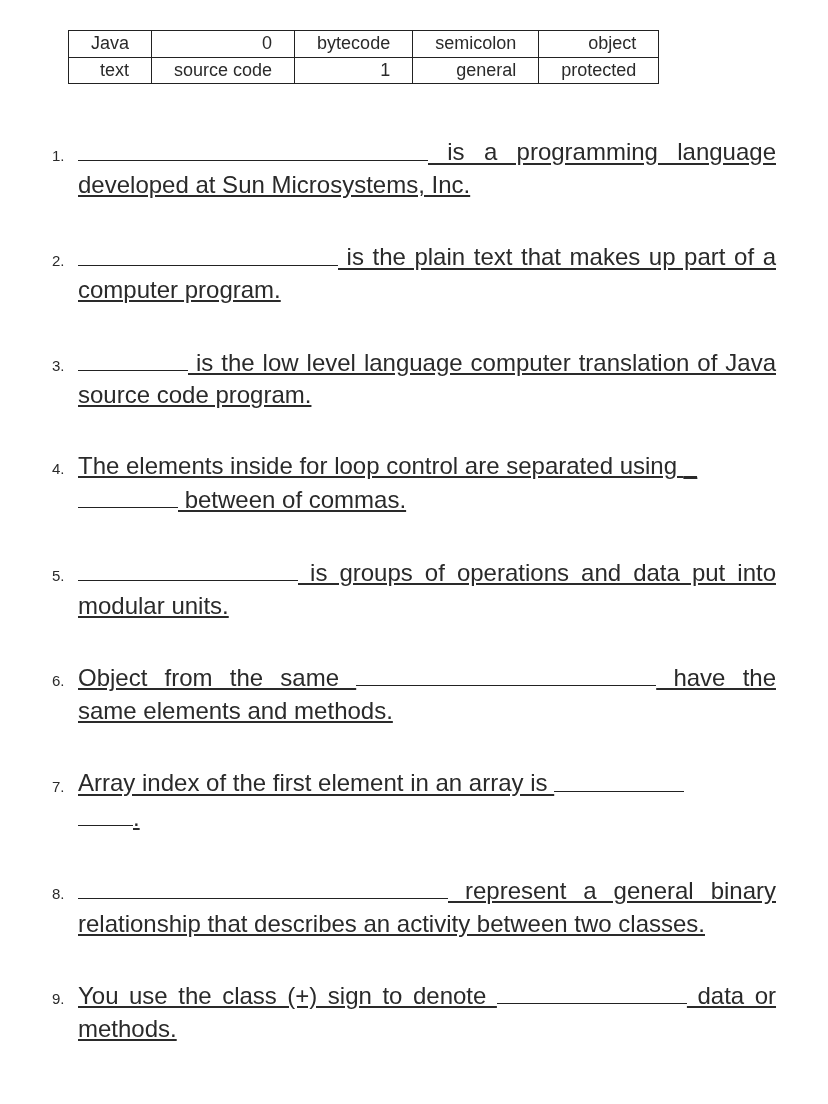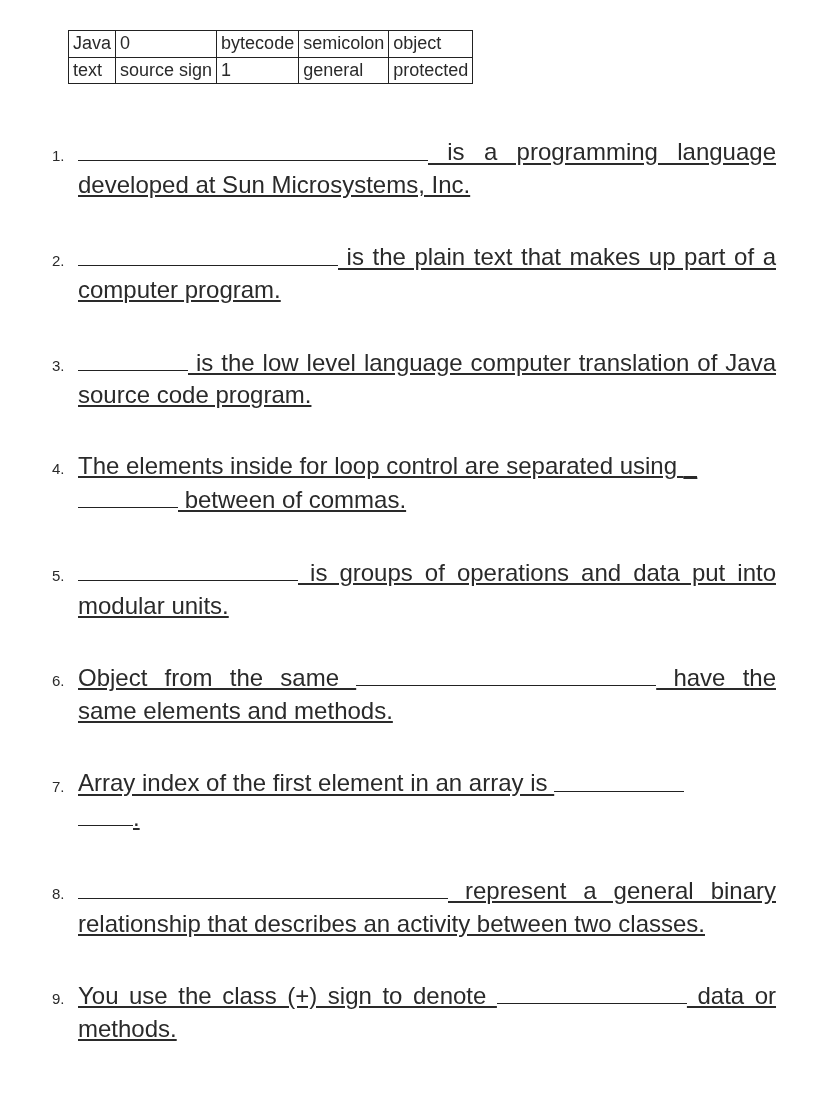--- a/index.html
+++ b/index.html
@@ -15,22 +15,22 @@
   .page {
     padding: 30px 50px 0 50px;
   }
   .word-table {
     border-collapse: collapse;
     margin-left: 18px;
     margin-bottom: 50px;
   }
   .word-table td {
     border: 1.5px solid #222;
-    padding: 2px 4px;
-    text-align: left;
+    padding: 2px 22px;
+    text-align: right;
     font-size: 18px;
     line-height: 1.2;
     white-space: nowrap;
   }
   .questions {
     padding: 0 2px;
   }
   .q {
     display: flex;
     align-items: baseline;
@@ -77,21 +77,21 @@
     <tbody>
         <tr>
       <td>Java</td>
       <td>0</td>
       <td>bytecode</td>
       <td>semicolon</td>
       <td>object</td>
     </tr>
     <tr>
       <td>text</td>
-      <td>source sign</td>
+      <td>source code</td>
       <td>1</td>
       <td>general</td>
       <td>protected</td>
     </tr>
   </tbody>
     </table>
 
   <div class="questions">
 
     <div class="q">

